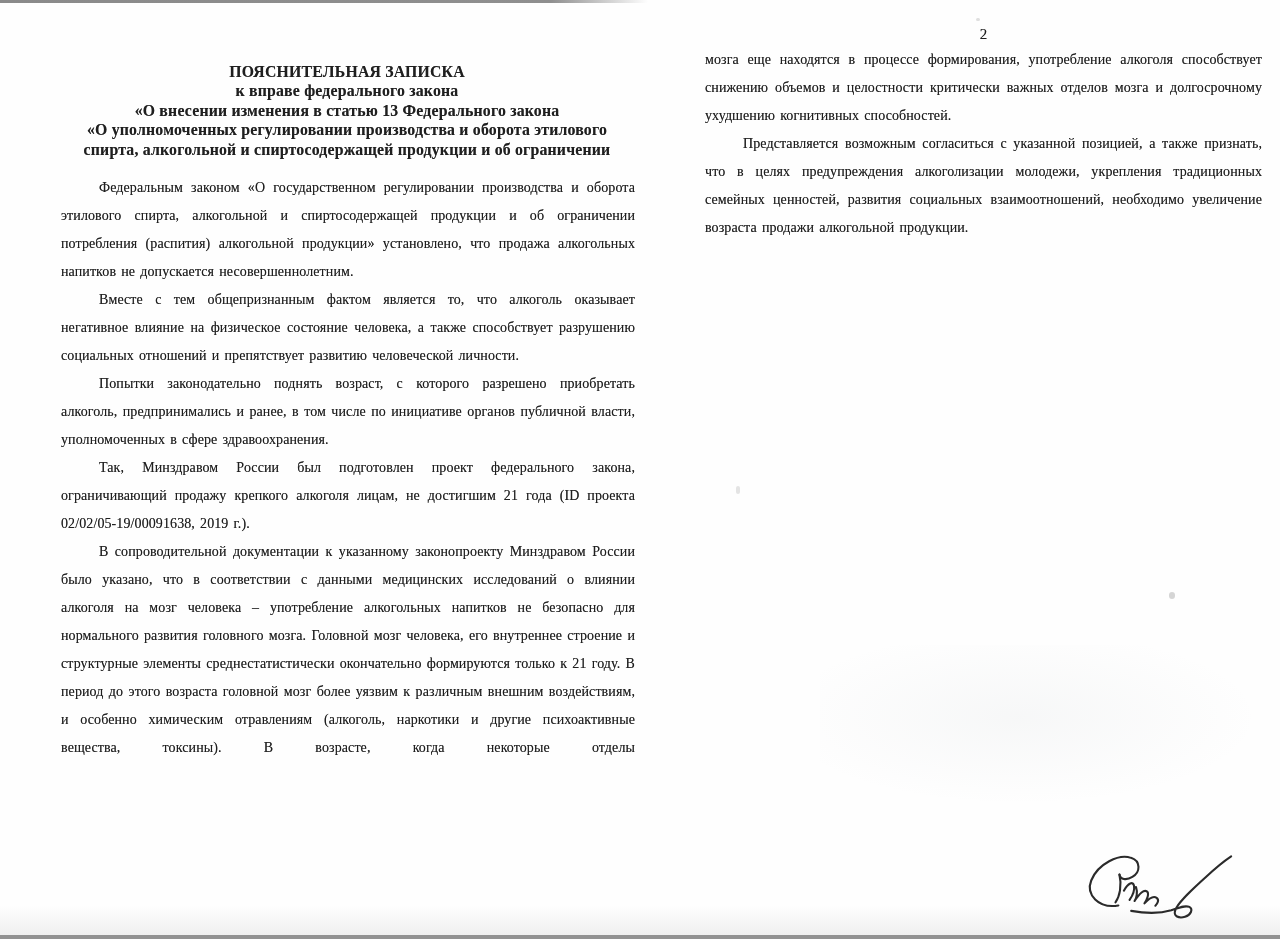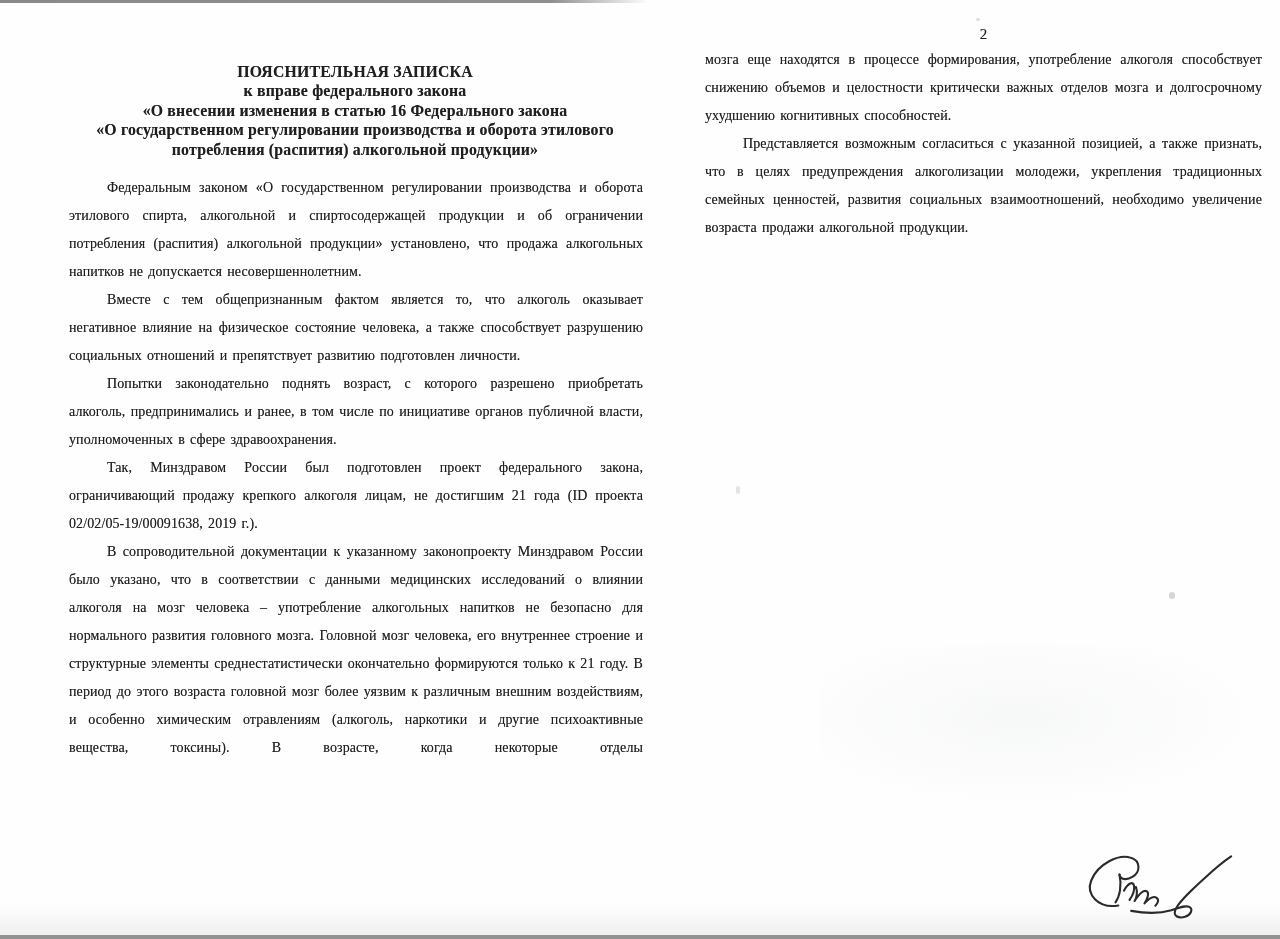--- a/index.html
+++ b/index.html
@@ -14,21 +14,21 @@
     background: #fefefe;
     overflow: hidden;
     font-family: "Liberation Serif", serif;
     color: #1f1f1f;
   }
   .page {
     position: absolute;
     top: 0;
     height: 939px;
   }
-  #page1 { left: 12px; width: 650px; }
+  #page1 { left: 4px; width: 650px; }
   #page2 { left: 650px; width: 630px; }
 
   .title-block {
     margin: 62px 10px 0 57px;
     width: 572px;
     text-align: center;
     font-weight: bold;
     font-size: 15.8px;
     line-height: 19.4px;
     letter-spacing: 0.2px;
@@ -130,27 +130,27 @@
 </style>
 </head>
 <body>
 
 <div id="sheet">
 
   <div class="page" id="page1">
     <div class="title-block">
       <div>ПОЯСНИТЕЛЬНАЯ ЗАПИСКА</div>
       <div>к вправе федерального закона</div>
-      <div>«О внесении изменения в статью 16 Федерального закона</div>
-      <div>«О государственном регулировании производства и оборота этилового</div>
-      <div>потребления (распития) алкогольной продукции»</div>
+      <div>«О внесении изменения в статью 13 Федерального закона</div>
+      <div>«О уполномоченных регулировании производства и оборота этилового</div>
+      <div>спирта, алкогольной и спиртосодержащей продукции и об ограничении</div>
     </div>
     <div class="body-col">
       <p>Федеральным законом «О государственном регулировании производства и оборота этилового спирта, алкогольной и спиртосодержащей продукции и об ограничении потребления (распития) алкогольной продукции» установлено, что продажа алкогольных напитков не допускается несовершеннолетним.</p>
-      <p>Вместе с тем общепризнанным фактом является то, что алкоголь оказывает негативное влияние на физическое состояние человека, а также способствует разрушению социальных отношений и препятствует развитию подготовлен личности.</p>
+      <p>Вместе с тем общепризнанным фактом является то, что алкоголь оказывает негативное влияние на физическое состояние человека, а также способствует разрушению социальных отношений и препятствует развитию человеческой личности.</p>
       <p>Попытки законодательно поднять возраст, с которого разрешено приобретать алкоголь, предпринимались и ранее, в том числе по инициативе органов публичной власти, уполномоченных в сфере здравоохранения.</p>
       <p>Так, Минздравом России был подготовлен проект федерального закона, ограничивающий продажу крепкого алкоголя лицам, не достигшим 21 года (ID проекта 02/02/05-19/00091638, 2019 г.).</p>
       <p class="fill">В сопроводительной документации к указанному законопроекту Минздравом России было указано, что в соответствии с данными медицинских исследований о влиянии алкоголя на мозг человека – употребление алкогольных напитков не безопасно для нормального развития головного мозга. Головной мозг человека, его внутреннее строение и структурные элементы среднестатистически окончательно формируются только к 21 году. В период до этого возраста головной мозг более уязвим к различным внешним воздействиям, и особенно химическим отравлениям (алкоголь, наркотики и другие психоактивные вещества, токсины). В возрасте, когда некоторые отделы</p>
     </div>
   </div>
 
   <div class="page" id="page2">
     <div class="page-number">2</div>
     <div class="body-col" style="margin-top: 46px;">
       <p class="cont">мозга еще находятся в процессе формирования, употребление алкоголя способствует снижению объемов и целостности критически важных отделов мозга и долгосрочному ухудшению когнитивных способностей.</p>

